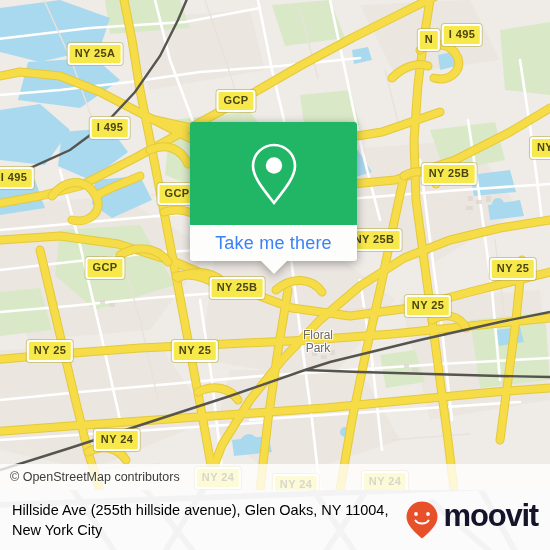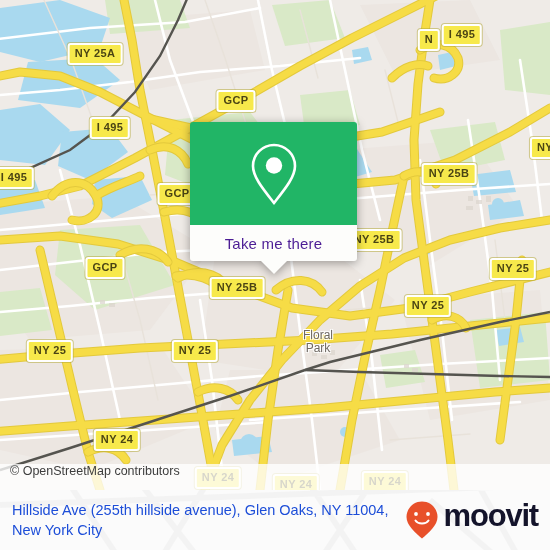--- a/index.html
+++ b/index.html
@@ -59,54 +59,54 @@
     border-radius:3px 3px 0 0;
     display:flex; align-items:center; justify-content:center;
   }
   #popup-foot {
     background:#fdfdfb;
     height:36px;
     border-radius:0 0 3px 3px;
     display:flex; align-items:center; justify-content:center;
   }
   #popup-foot span {
-    color:#4c1d95; font-size:15px; letter-spacing:.2px;
+    color:#3b82f6; font-size:18px; letter-spacing:.2px;
   }
   #popup-tail {
     position:absolute; left:50%; bottom:-13px;
     width:0; height:0; transform:translateX(-50%);
     border-left:14px solid transparent;
     border-right:14px solid transparent;
     border-top:14px solid #fdfdfb;
   }
 
   
   #attribution {
     position:absolute; left:0; top:464px; width:550px; height:26px;
     background:rgba(255,255,255,.78);
-    display:flex; align-items:flex-start;
+    display:flex; align-items:center;
   }
   #attribution span {
     font-size:12.5px; color:#3d3d3d; padding-left:10px;
   }
 
   
   #bottombar {
     position:absolute; left:0; top:490px; width:550px; height:60px;
     background:#fbfbfb; display:flex; align-items:center;
     overflow:hidden;
   }
   #bottombar-watermark {
     position:absolute; left:0; top:-490px; width:550px; height:550px;
     opacity:.05; pointer-events:none;
   }
   #addr {
     position:relative; z-index:2;
     padding-left:12px; padding-right:8px;
-    font-size:14.5px; line-height:20px; color:#1d4ed8;
+    font-size:14.5px; line-height:20px; color:#000000;
     max-width:400px;
   }
   #brand {
     position:relative; z-index:2;
     margin-left:auto; margin-right:12px;
     display:flex; align-items:flex-start; gap:4px;
   }
   #brand-text {
     font-size:31px; font-weight:bold; color:#14142b;
     letter-spacing:-1.2px; line-height:31px;

